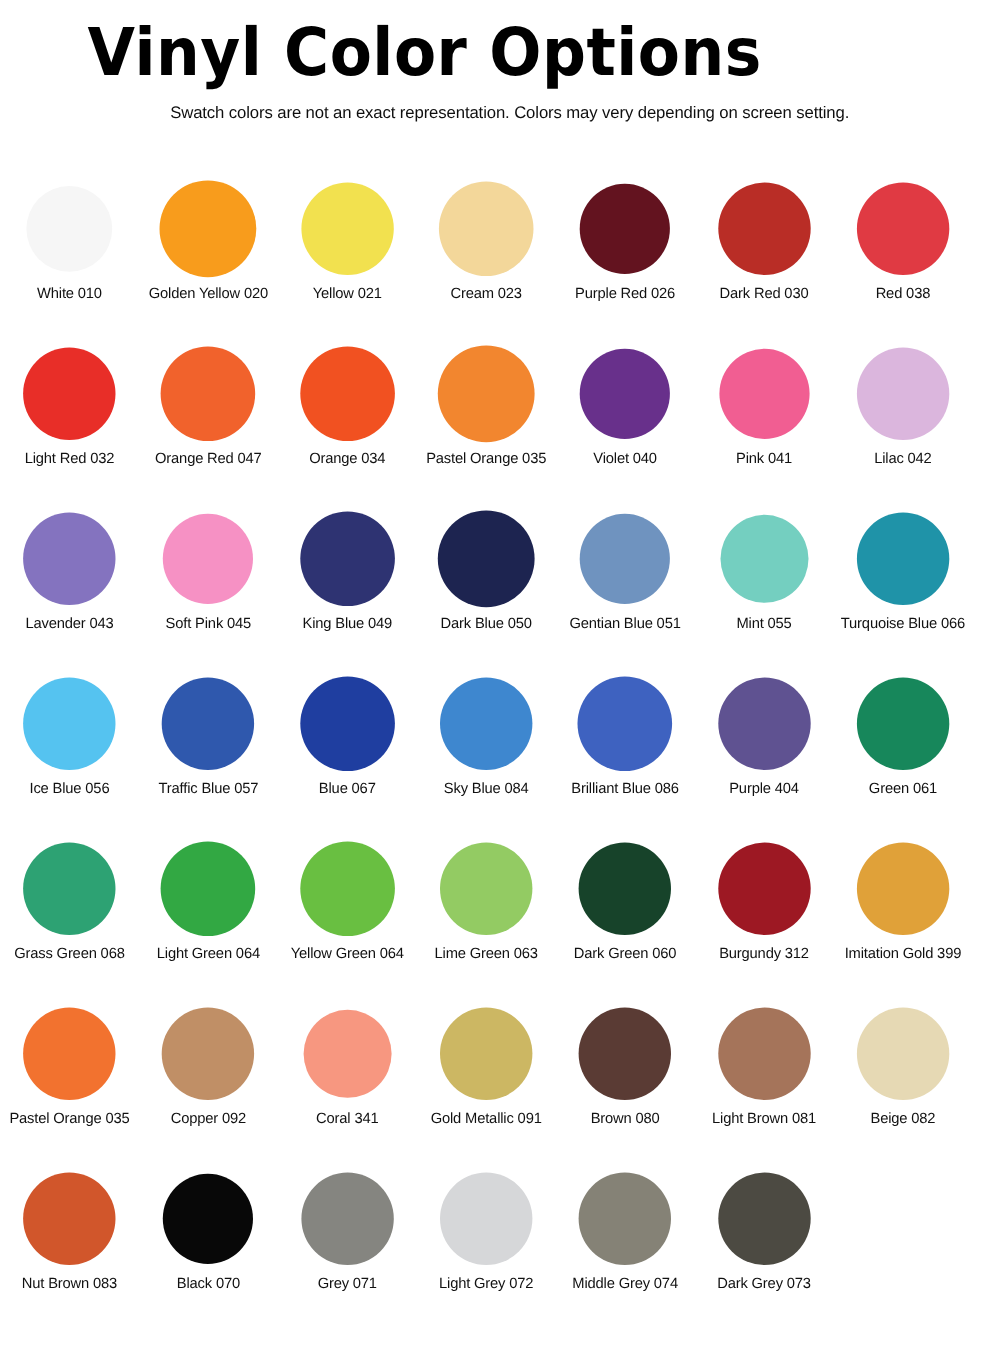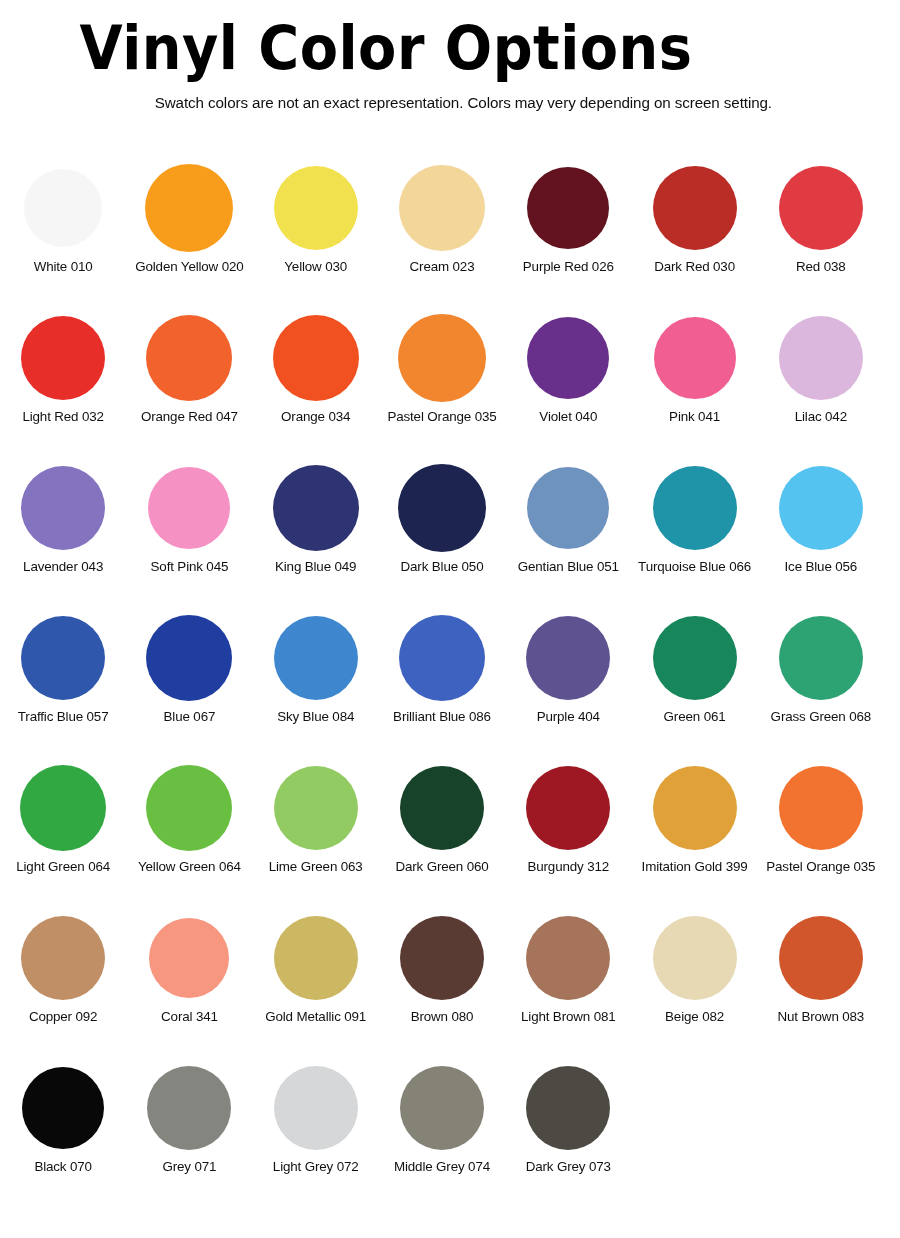--- a/index.html
+++ b/index.html
@@ -101,21 +101,21 @@
       <div class="cell">
         <div class="swatch-wrap">
           <span class="swatch" style="background: rgb(248, 156, 28); width: 88px; height: 88px;"></span>
         </div>
         <div class="swatch-label">Golden Yellow 020</div>
       </div>
       <div class="cell">
         <div class="swatch-wrap">
           <span class="swatch" style="background: rgb(242, 225, 79); width: 84px; height: 84px;"></span>
         </div>
-        <div class="swatch-label">Yellow 030</div>
+        <div class="swatch-label">Yellow 021</div>
       </div>
       <div class="cell">
         <div class="swatch-wrap">
           <span class="swatch" style="background: rgb(243, 215, 154); width: 86px; height: 86px;"></span>
         </div>
         <div class="swatch-label">Cream 023</div>
       </div>
       <div class="cell">
         <div class="swatch-wrap">
           <span class="swatch" style="background: rgb(99, 19, 31); width: 82px; height: 82px;"></span>
@@ -201,20 +201,26 @@
         <div class="swatch-label">Dark Blue 050</div>
       </div>
       <div class="cell">
         <div class="swatch-wrap">
           <span class="swatch" style="background: rgb(111, 147, 191); width: 82px; height: 82px;"></span>
         </div>
         <div class="swatch-label">Gentian Blue 051</div>
       </div>
       <div class="cell">
         <div class="swatch-wrap">
+          <span class="swatch" style="background: rgb(116, 207, 192); width: 80px; height: 80px;"></span>
+        </div>
+        <div class="swatch-label">Mint 055</div>
+      </div>
+      <div class="cell">
+        <div class="swatch-wrap">
           <span class="swatch" style="background: rgb(31, 147, 168); width: 84px; height: 84px;"></span>
         </div>
         <div class="swatch-label">Turquoise Blue 066</div>
       </div>
       <div class="cell">
         <div class="swatch-wrap">
           <span class="swatch" style="background: rgb(85, 195, 240); width: 84px; height: 84px;"></span>
         </div>
         <div class="swatch-label">Ice Blue 056</div>
       </div>

